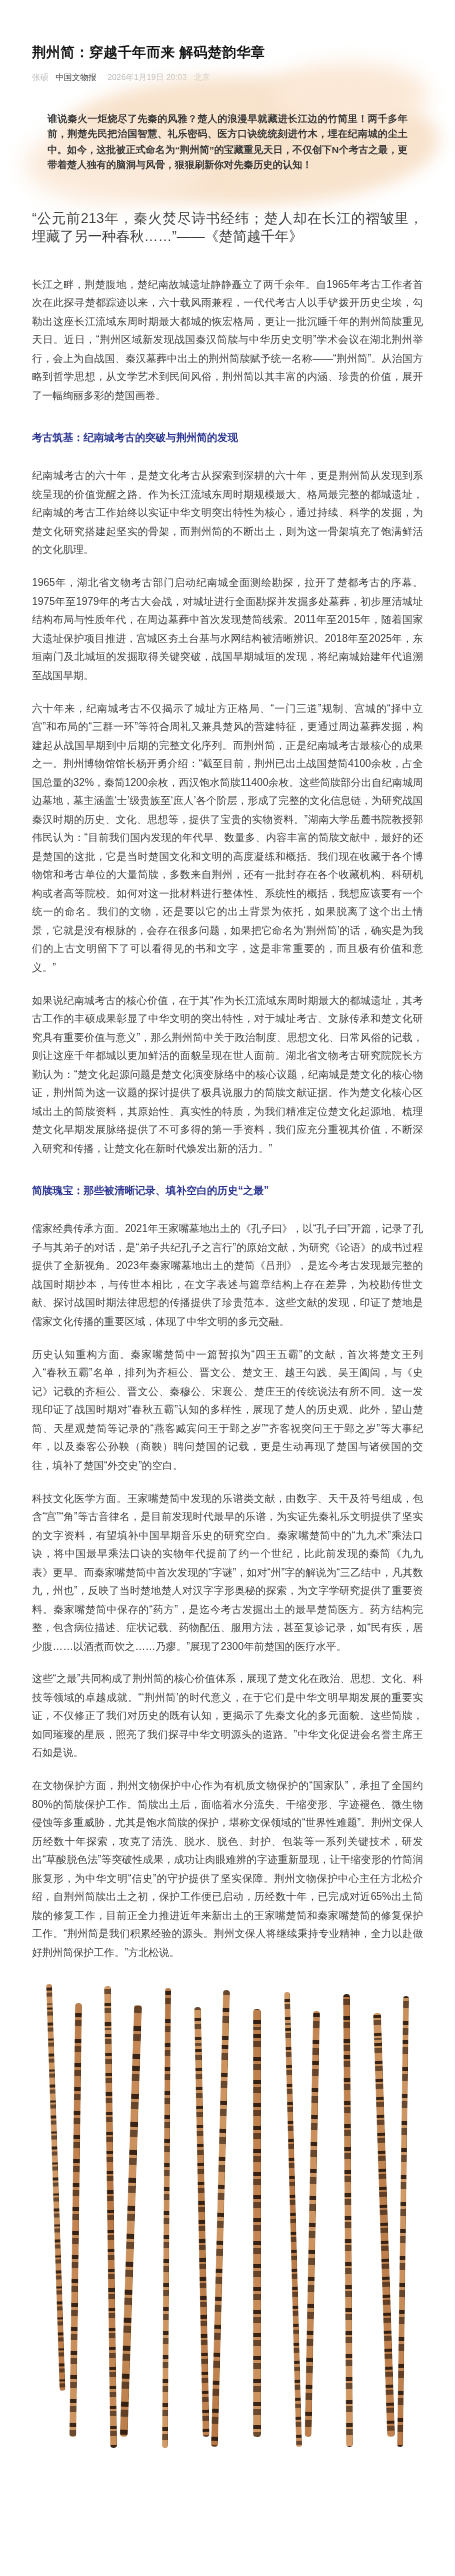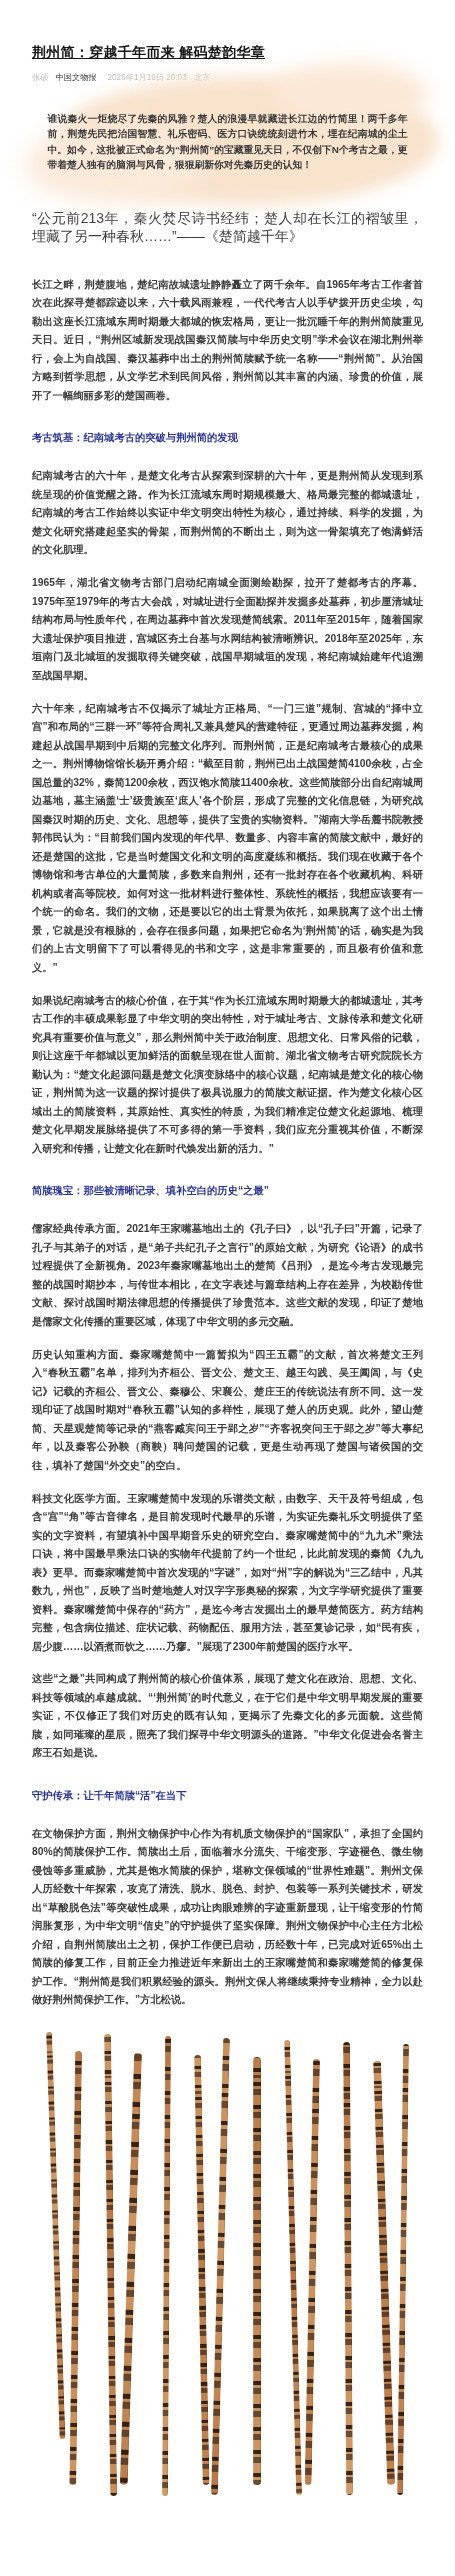--- a/index.html
+++ b/index.html
@@ -1,33 +1,33 @@
 <!DOCTYPE html>
 <html style="font-size:8.2px"><head>
 <meta charset="utf-8">
 <style>
   html,body{margin:0;padding:0;background:#ffffff;}
   body{width:455px;font-family:"Liberation Sans","DejaVu Sans",sans-serif;color:#3c3c3c;}
   .page{width:455px;min-height:3298px;box-sizing:border-box;padding:43px 32px 18.5px;}
 
-  .title{font-size:14px;line-height:1.4;color:#171717;font-weight:700;margin:0 0 9.3px;letter-spacing:0.3px;text-decoration:underline;}
+  .title{font-size:14px;line-height:1.4;color:#171717;font-weight:700;margin:0 0 9.3px;letter-spacing:0.3px;}
   .meta{font-size:8.2px;color:#bcbcbc;margin:0 0 21.6px;white-space:nowrap;}
   .meta .author{margin-right:7.2px;}
   .meta .account{color:#3a3a3a;font-weight:400;margin-right:11px;text-decoration:none;cursor:pointer;}
   .meta .dt{margin-right:7.2px;text-align:center;}
 
   .intro{position:relative;margin:17.5px 0 30px;padding:6.2px 15.5px;}
   .intro .blob{position:absolute;border-radius:50%;filter:blur(8.2px);}
   .intro .blob.b1{left:6%;right:-4%;top:-28px;height:129px;background:#f8e3cd;}
   .intro .blob.b2{left:-7.2px;bottom:-24px;width:46%;height:77px;background:#fbeada;filter:blur(11.3px);}
   .intro .blob.b3{right:-5.2px;top:-41px;width:40%;height:62px;background:#fbe8d6;filter:blur(10.3px);}
   .intro p{position:relative;z-index:2;margin:0;font-size:9.8px;font-weight:700;line-height:15.5px;color:#3a3a3a;text-align:justify;}
 
   .epigraph{font-size:14px;line-height:18.5px;margin:0 0 30px;text-align:justify;}
-  p.body{font-size:10.3px;line-height:18.5px;text-align:justify;margin:0 0 14.4px;font-weight:bold;}
+  p.body{font-size:10.3px;line-height:18.5px;text-align:justify;margin:0 0 14.4px;}
   h2.sec{font-size:10.3px;line-height:16.5px;color:#2c3692;font-weight:700;margin:25px 0 20.6px;}
 
   figure{margin:0;}
   .fig1{width:364px;height:479px;margin:21.6px auto 2.1px;display:flex;justify-content:space-between;align-items:flex-start;cursor:pointer;}
 </style>
 </head>
 <body>
 
 <div class="page">
 
@@ -53,21 +53,20 @@
   <p class="body">1965年，湖北省文物考古部门启动纪南城全面测绘勘探，拉开了楚都考古的序幕。1975年至1979年的考古大会战，对城址进行全面勘探并发掘多处墓葬，初步厘清城址结构布局与性质年代，在周边墓葬中首次发现楚简线索。2011年至2015年，随着国家大遗址保护项目推进，宫城区夯土台基与水网结构被清晰辨识。2018年至2025年，东垣南门及北城垣的发掘取得关键突破，战国早期城垣的发现，将纪南城始建年代追溯至战国早期。</p>
   <p class="body">六十年来，纪南城考古不仅揭示了城址方正格局、“一门三道”规制、宫城的“择中立宫”和布局的“三群一环”等符合周礼又兼具楚风的营建特征，更通过周边墓葬发掘，构建起从战国早期到中后期的完整文化序列。而荆州简，正是纪南城考古最核心的成果之一。荆州博物馆馆长杨开勇介绍：“截至目前，荆州已出土战国楚简4100余枚，占全国总量的32%，秦简1200余枚，西汉饱水简牍11400余枚。这些简牍部分出自纪南城周边墓地，墓主涵盖‘士’级贵族至‘庶人’各个阶层，形成了完整的文化信息链，为研究战国秦汉时期的历史、文化、思想等，提供了宝贵的实物资料。”湖南大学岳麓书院教授郭伟民认为：“目前我们国内发现的年代早、数量多、内容丰富的简牍文献中，最好的还是楚国的这批，它是当时楚国文化和文明的高度凝练和概括。我们现在收藏于各个博物馆和考古单位的大量简牍，多数来自荆州，还有一批封存在各个收藏机构、科研机构或者高等院校。如何对这一批材料进行整体性、系统性的概括，我想应该要有一个统一的命名。我们的文物，还是要以它的出土背景为依托，如果脱离了这个出土情景，它就是没有根脉的，会存在很多问题，如果把它命名为‘荆州简’的话，确实是为我们的上古文明留下了可以看得见的书和文字，这是非常重要的，而且极有价值和意义。”</p>
   <p class="body">如果说纪南城考古的核心价值，在于其“作为长江流域东周时期最大的都城遗址，其考古工作的丰硕成果彰显了中华文明的突出特性，对于城址考古、文脉传承和楚文化研究具有重要价值与意义”，那么荆州简中关于政治制度、思想文化、日常风俗的记载，则让这座千年都城以更加鲜活的面貌呈现在世人面前。湖北省文物考古研究院院长方勤认为：“楚文化起源问题是楚文化演变脉络中的核心议题，纪南城是楚文化的核心物证，荆州简为这一议题的探讨提供了极具说服力的简牍文献证据。作为楚文化核心区域出土的简牍资料，其原始性、真实性的特质，为我们精准定位楚文化起源地、梳理楚文化早期发展脉络提供了不可多得的第一手资料，我们应充分重视其价值，不断深入研究和传播，让楚文化在新时代焕发出新的活力。”</p>
 
   <h2 class="sec">简牍瑰宝：那些被清晰记录、填补空白的历史“之最”</h2>
   <p class="body">儒家经典传承方面。2021年王家嘴墓地出土的《孔子曰》，以“孔子曰”开篇，记录了孔子与其弟子的对话，是“弟子共纪孔子之言行”的原始文献，为研究《论语》的成书过程提供了全新视角。2023年秦家嘴墓地出土的楚简《吕刑》，是迄今考古发现最完整的战国时期抄本，与传世本相比，在文字表述与篇章结构上存在差异，为校勘传世文献、探讨战国时期法律思想的传播提供了珍贵范本。这些文献的发现，印证了楚地是儒家文化传播的重要区域，体现了中华文明的多元交融。</p>
   <p class="body">历史认知重构方面。秦家嘴楚简中一篇暂拟为“四王五霸”的文献，首次将楚文王列入“春秋五霸”名单，排列为齐桓公、晋文公、楚文王、越王勾践、吴王阖闾，与《史记》记载的齐桓公、晋文公、秦穆公、宋襄公、楚庄王的传统说法有所不同。这一发现印证了战国时期对“春秋五霸”认知的多样性，展现了楚人的历史观。此外，望山楚简、天星观楚简等记录的“燕客臧宾问王于郢之岁”“齐客祝突问王于郢之岁”等大事纪年，以及秦客公孙鞅（商鞅）聘问楚国的记载，更是生动再现了楚国与诸侯国的交往，填补了楚国“外交史”的空白。</p>
   <p class="body">科技文化医学方面。王家嘴楚简中发现的乐谱类文献，由数字、天干及符号组成，包含“宫”“角”等古音律名，是目前发现时代最早的乐谱，为实证先秦礼乐文明提供了坚实的文字资料，有望填补中国早期音乐史的研究空白。秦家嘴楚简中的“九九术”乘法口诀，将中国最早乘法口诀的实物年代提前了约一个世纪，比此前发现的秦简《九九表》更早。而秦家嘴楚简中首次发现的“字谜”，如对“州”字的解说为“三乙结中，凡其数九，州也”，反映了当时楚地楚人对汉字字形奥秘的探索，为文字学研究提供了重要资料。秦家嘴楚简中保存的“药方”，是迄今考古发掘出土的最早楚简医方。药方结构完整，包含病位描述、症状记载、药物配伍、服用方法，甚至复诊记录，如“民有疾，居少腹……以酒煮而饮之……乃瘳。”展现了2300年前楚国的医疗水平。</p>
   <p class="body">这些“之最”共同构成了荆州简的核心价值体系，展现了楚文化在政治、思想、文化、科技等领域的卓越成就。“‘荆州简’的时代意义，在于它们是中华文明早期发展的重要实证，不仅修正了我们对历史的既有认知，更揭示了先秦文化的多元面貌。这些简牍，如同璀璨的星辰，照亮了我们探寻中华文明源头的道路。”中华文化促进会名誉主席王石如是说。</p>
 
-  <h2 class="sec">守护传承：让千年简牍“活”在当下</h2>
   <p class="body">在文物保护方面，荆州文物保护中心作为有机质文物保护的“国家队”，承担了全国约80%的简牍保护工作。简牍出土后，面临着水分流失、干缩变形、字迹褪色、微生物侵蚀等多重威胁，尤其是饱水简牍的保护，堪称文保领域的“世界性难题”。荆州文保人历经数十年探索，攻克了清洗、脱水、脱色、封护、包装等一系列关键技术，研发出“草酸脱色法”等突破性成果，成功让肉眼难辨的字迹重新显现，让干缩变形的竹简润胀复形，为中华文明“信史”的守护提供了坚实保障。荆州文物保护中心主任方北松介绍，自荆州简牍出土之初，保护工作便已启动，历经数十年，已完成对近65%出土简牍的修复工作，目前正全力推进近年来新出土的王家嘴楚简和秦家嘴楚简的修复保护工作。“荆州简是我们积累经验的源头。荆州文保人将继续秉持专业精神，全力以赴做好荆州简保护工作。”方北松说。</p>
 
   <figure>
     <div class="fig1">
         <div style="flex: 0 0 auto; width: 6.2px; height: 407px; margin-top: 0px; transform: rotate(-1.9deg); transform-origin: 50% 0px; border-radius: 3.6px; background-image: repeating-linear-gradient(rgba(24, 11, 4, 0) 0px, rgba(24, 11, 4, 0) 2.8px, rgba(24, 11, 4, 0.82) 2.8px, rgba(24, 11, 4, 0.82) 5.3px, rgba(24, 11, 4, 0) 5.3px, rgba(24, 11, 4, 0) 7.1px, rgba(24, 11, 4, 0.55) 7.1px, rgba(24, 11, 4, 0.55) 11px, rgba(24, 11, 4, 0) 11px, rgba(24, 11, 4, 0) 15.5px), linear-gradient(rgb(201, 143, 91), rgb(209, 154, 102) 45%, rgb(184, 119, 68)); background-position: 0px 20.6px, 0px 0px; box-shadow: rgba(255, 255, 255, 0.35) 0.5px 0px 0px inset, rgba(60, 30, 10, 0.35) -0.5px 0px 0px inset;"></div>
         <div style="flex: 0 0 auto; width: 6.7px; height: 434px; margin-top: 19px; transform: rotate(0.76deg); transform-origin: 50% 0px; border-radius: 3.6px; background-image: repeating-linear-gradient(rgba(24, 11, 4, 0) 0px, rgba(24, 11, 4, 0) 4.4px, rgba(24, 11, 4, 0.82) 4.4px, rgba(24, 11, 4, 0.82) 8.2px, rgba(24, 11, 4, 0) 8.2px, rgba(24, 11, 4, 0) 11px, rgba(24, 11, 4, 0.55) 11px, rgba(24, 11, 4, 0.55) 17.4px, rgba(24, 11, 4, 0) 17.4px, rgba(24, 11, 4, 0) 24px), linear-gradient(rgb(187, 126, 74), rgb(194, 130, 80) 45%, rgb(207, 151, 99)); background-position: 0px 32px, 0px 0px; box-shadow: rgba(255, 255, 255, 0.35) 0.5px 0px 0px inset, rgba(60, 30, 10, 0.35) -0.5px 0px 0px inset;"></div>
         <div style="flex: 0 0 auto; width: 7.2px; height: 462px; margin-top: 2.1px; transform: rotate(-0.76deg); transform-origin: 50% 0px; border-radius: 3.6px; background-image: repeating-linear-gradient(rgba(24, 11, 4, 0) 0px, rgba(24, 11, 4, 0) 3.5px, rgba(24, 11, 4, 0.82) 3.5px, rgba(24, 11, 4, 0.82) 6.7px, rgba(24, 11, 4, 0) 6.7px, rgba(24, 11, 4, 0) 9px, rgba(24, 11, 4, 0.55) 9px, rgba(24, 11, 4, 0.55) 14px, rgba(24, 11, 4, 0) 14px, rgba(24, 11, 4, 0) 19.6px), linear-gradient(rgb(209, 154, 102), rgb(184, 119, 68) 45%, rgb(201, 143, 91)); background-position: 0px 44px, 0px 0px; box-shadow: rgba(255, 255, 255, 0.35) 0.5px 0px 0px inset, rgba(60, 30, 10, 0.35) -0.5px 0px 0px inset;"></div>
         <div style="flex: 0 0 auto; width: 7.7px; height: 432px; margin-top: 21px; transform: rotate(1.9deg); transform-origin: 50% 0px; border-radius: 3.6px; background-image: repeating-linear-gradient(rgba(24, 11, 4, 0) 0px, rgba(24, 11, 4, 0) 5.1px, rgba(24, 11, 4, 0.82) 5.1px, rgba(24, 11, 4, 0.82) 9.6px, rgba(24, 11, 4, 0) 9.6px, rgba(24, 11, 4, 0) 13px, rgba(24, 11, 4, 0.55) 13px, rgba(24, 11, 4, 0.55) 20.4px, rgba(24, 11, 4, 0) 20.4px, rgba(24, 11, 4, 0) 28px), linear-gradient(rgb(194, 130, 80), rgb(207, 151, 99) 45%, rgb(187, 126, 74)); background-position: 0px 56px, 0px 0px; box-shadow: rgba(255, 255, 255, 0.35) 0.5px 0px 0px inset, rgba(60, 30, 10, 0.35) -0.5px 0px 0px inset;"></div>
         <div style="flex: 0 0 auto; width: 6.2px; height: 460px; margin-top: 4.1px; transform: rotate(0.38deg); transform-origin: 50% 0px; border-radius: 3.6px; background-image: repeating-linear-gradient(rgba(24, 11, 4, 0) 0px, rgba(24, 11, 4, 0) 4.3px, rgba(24, 11, 4, 0.82) 4.3px, rgba(24, 11, 4, 0.82) 8px, rgba(24, 11, 4, 0) 8px, rgba(24, 11, 4, 0) 11px, rgba(24, 11, 4, 0.55) 11px, rgba(24, 11, 4, 0.55) 17px, rgba(24, 11, 4, 0) 17px, rgba(24, 11, 4, 0) 24px), linear-gradient(rgb(184, 119, 68), rgb(201, 143, 91) 45%, rgb(209, 154, 102)); background-position: 0px 27px, 0px 0px; box-shadow: rgba(255, 255, 255, 0.35) 0.5px 0px 0px inset, rgba(60, 30, 10, 0.35) -0.5px 0px 0px inset;"></div>
         <div style="flex: 0 0 auto; width: 6.7px; height: 430px; margin-top: 23px; transform: rotate(-1.14deg); transform-origin: 50% 0px; border-radius: 3.6px; background-image: repeating-linear-gradient(rgba(24, 11, 4, 0) 0px, rgba(24, 11, 4, 0) 3.4px, rgba(24, 11, 4, 0.82) 3.4px, rgba(24, 11, 4, 0.82) 6.5px, rgba(24, 11, 4, 0) 6.5px, rgba(24, 11, 4, 0) 8.8px, rgba(24, 11, 4, 0.55) 8.8px, rgba(24, 11, 4, 0.55) 13.7px, rgba(24, 11, 4, 0) 13.7px, rgba(24, 11, 4, 0) 19px), linear-gradient(rgb(207, 151, 99), rgb(187, 126, 74) 45%, rgb(194, 130, 80)); background-position: 0px 39px, 0px 0px; box-shadow: rgba(255, 255, 255, 0.35) 0.5px 0px 0px inset, rgba(60, 30, 10, 0.35) -0.5px 0px 0px inset;"></div>

